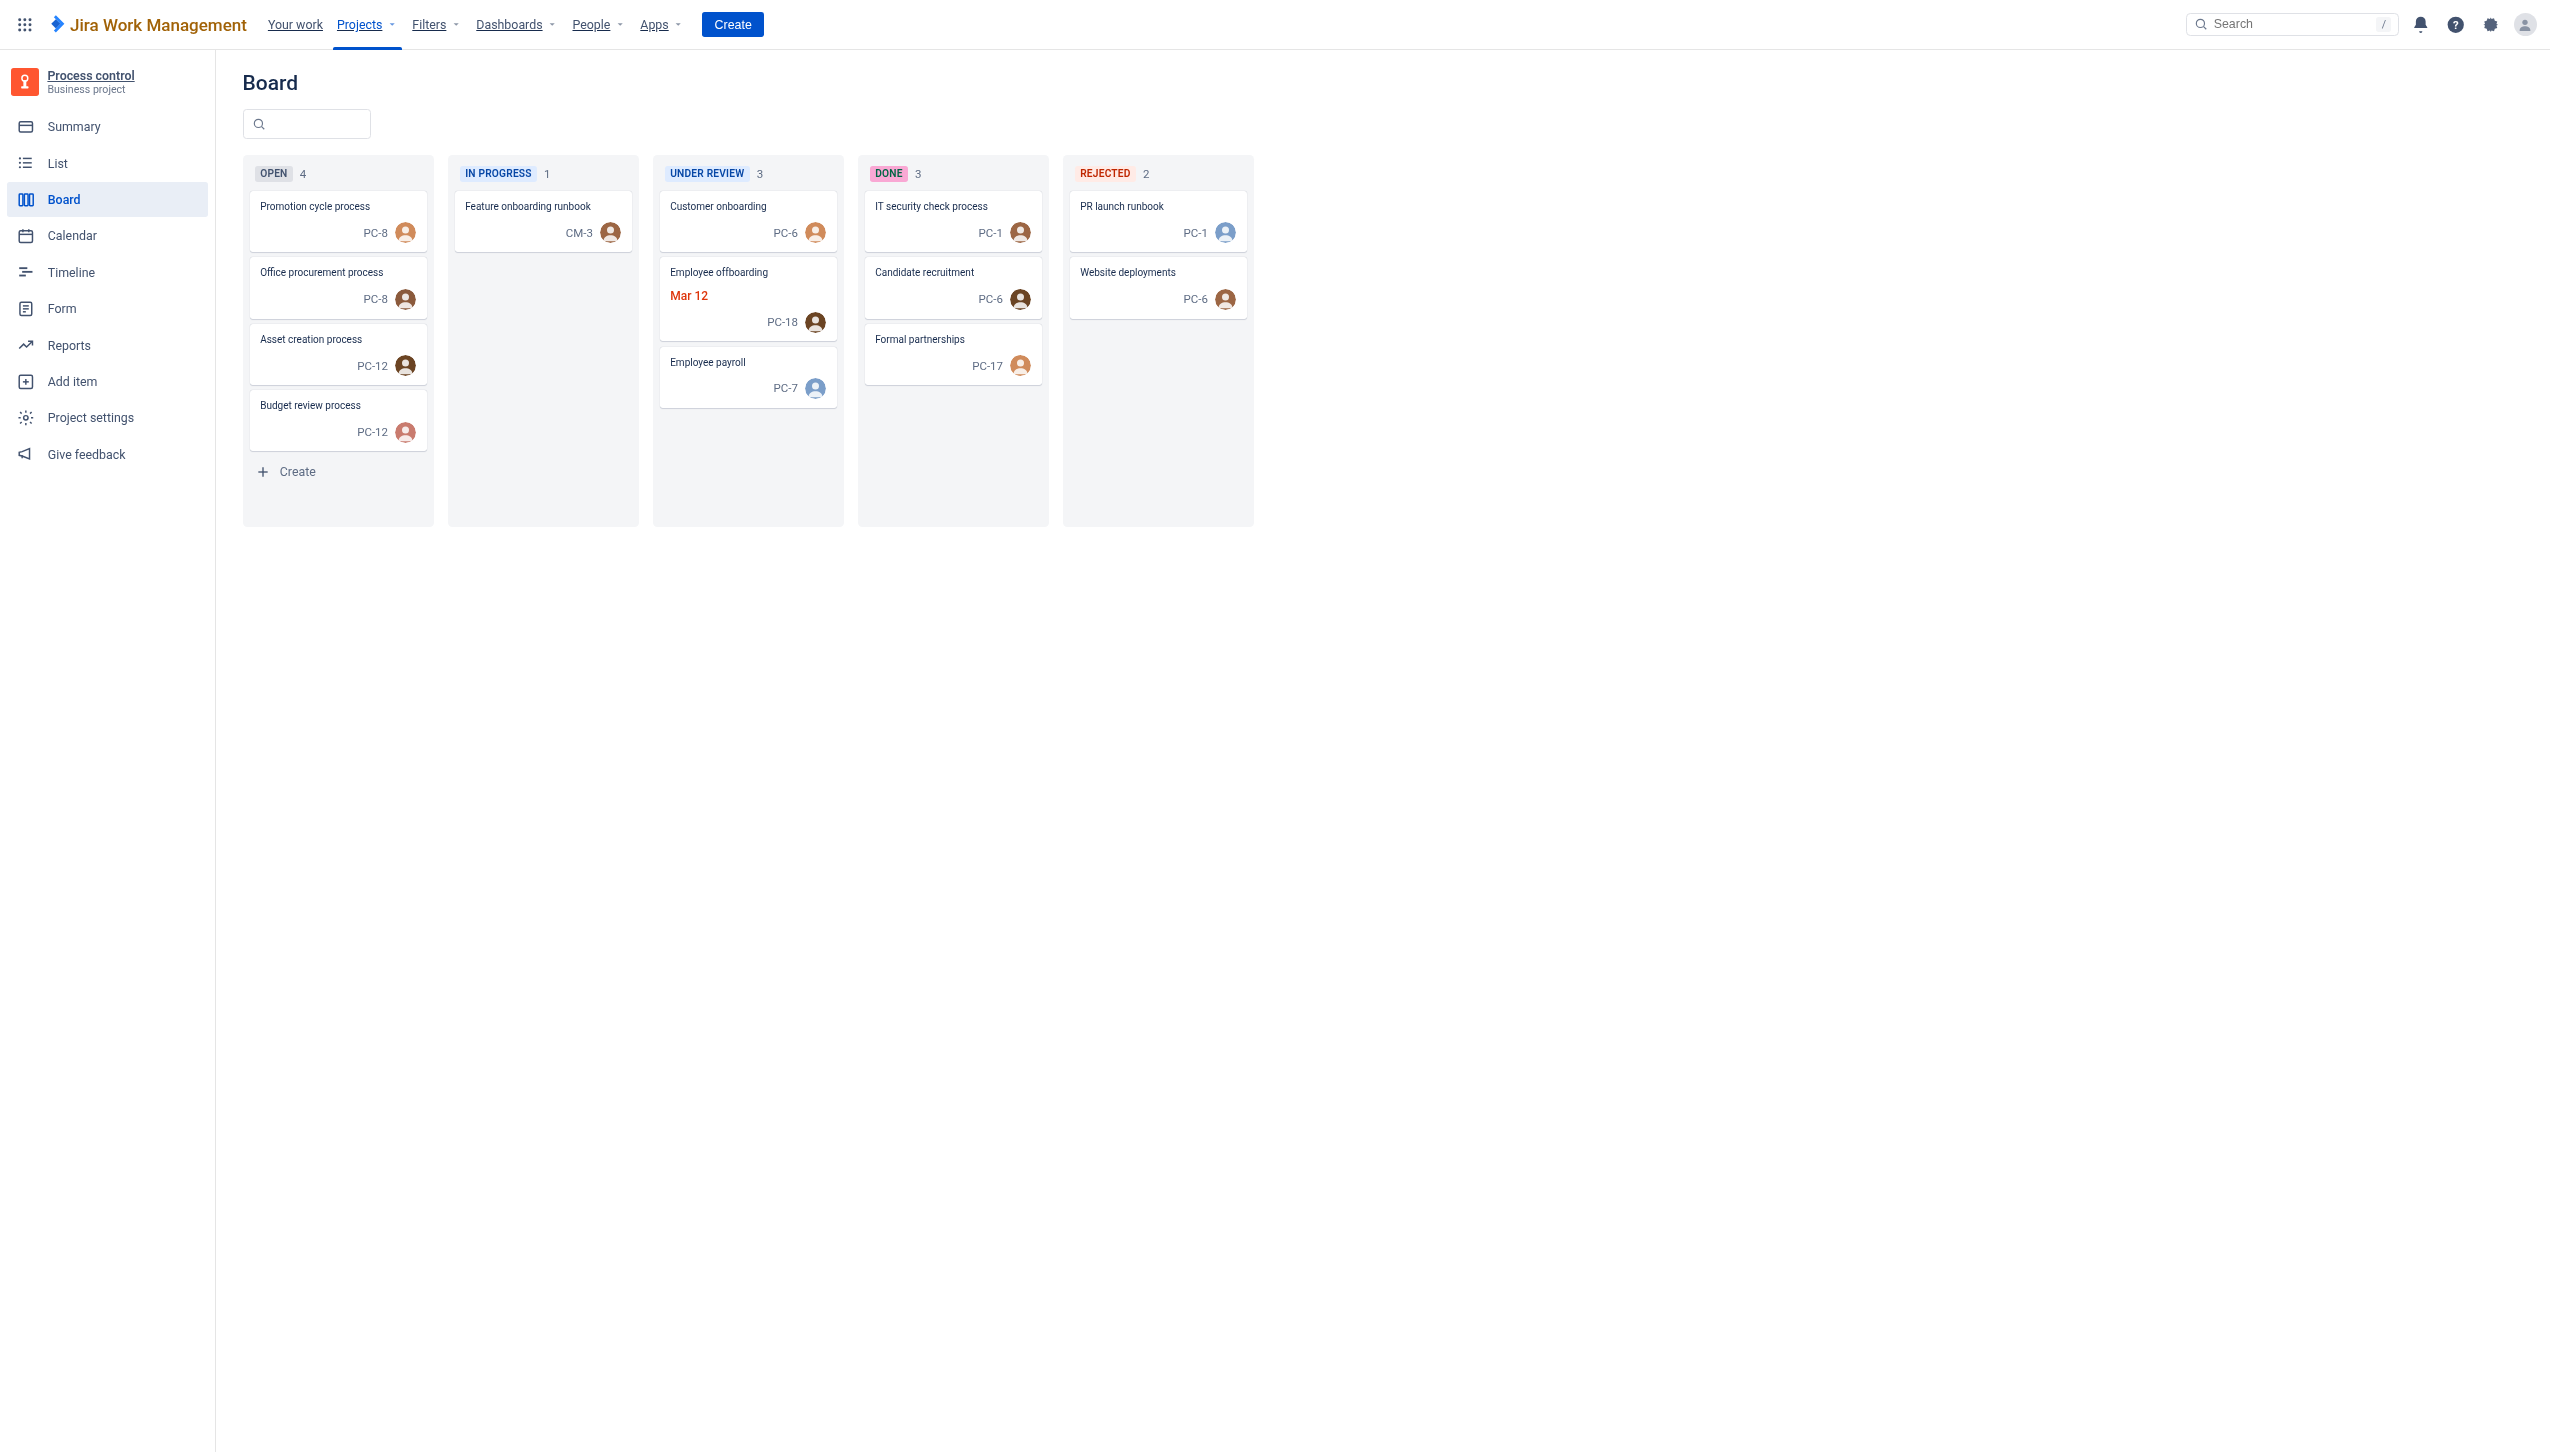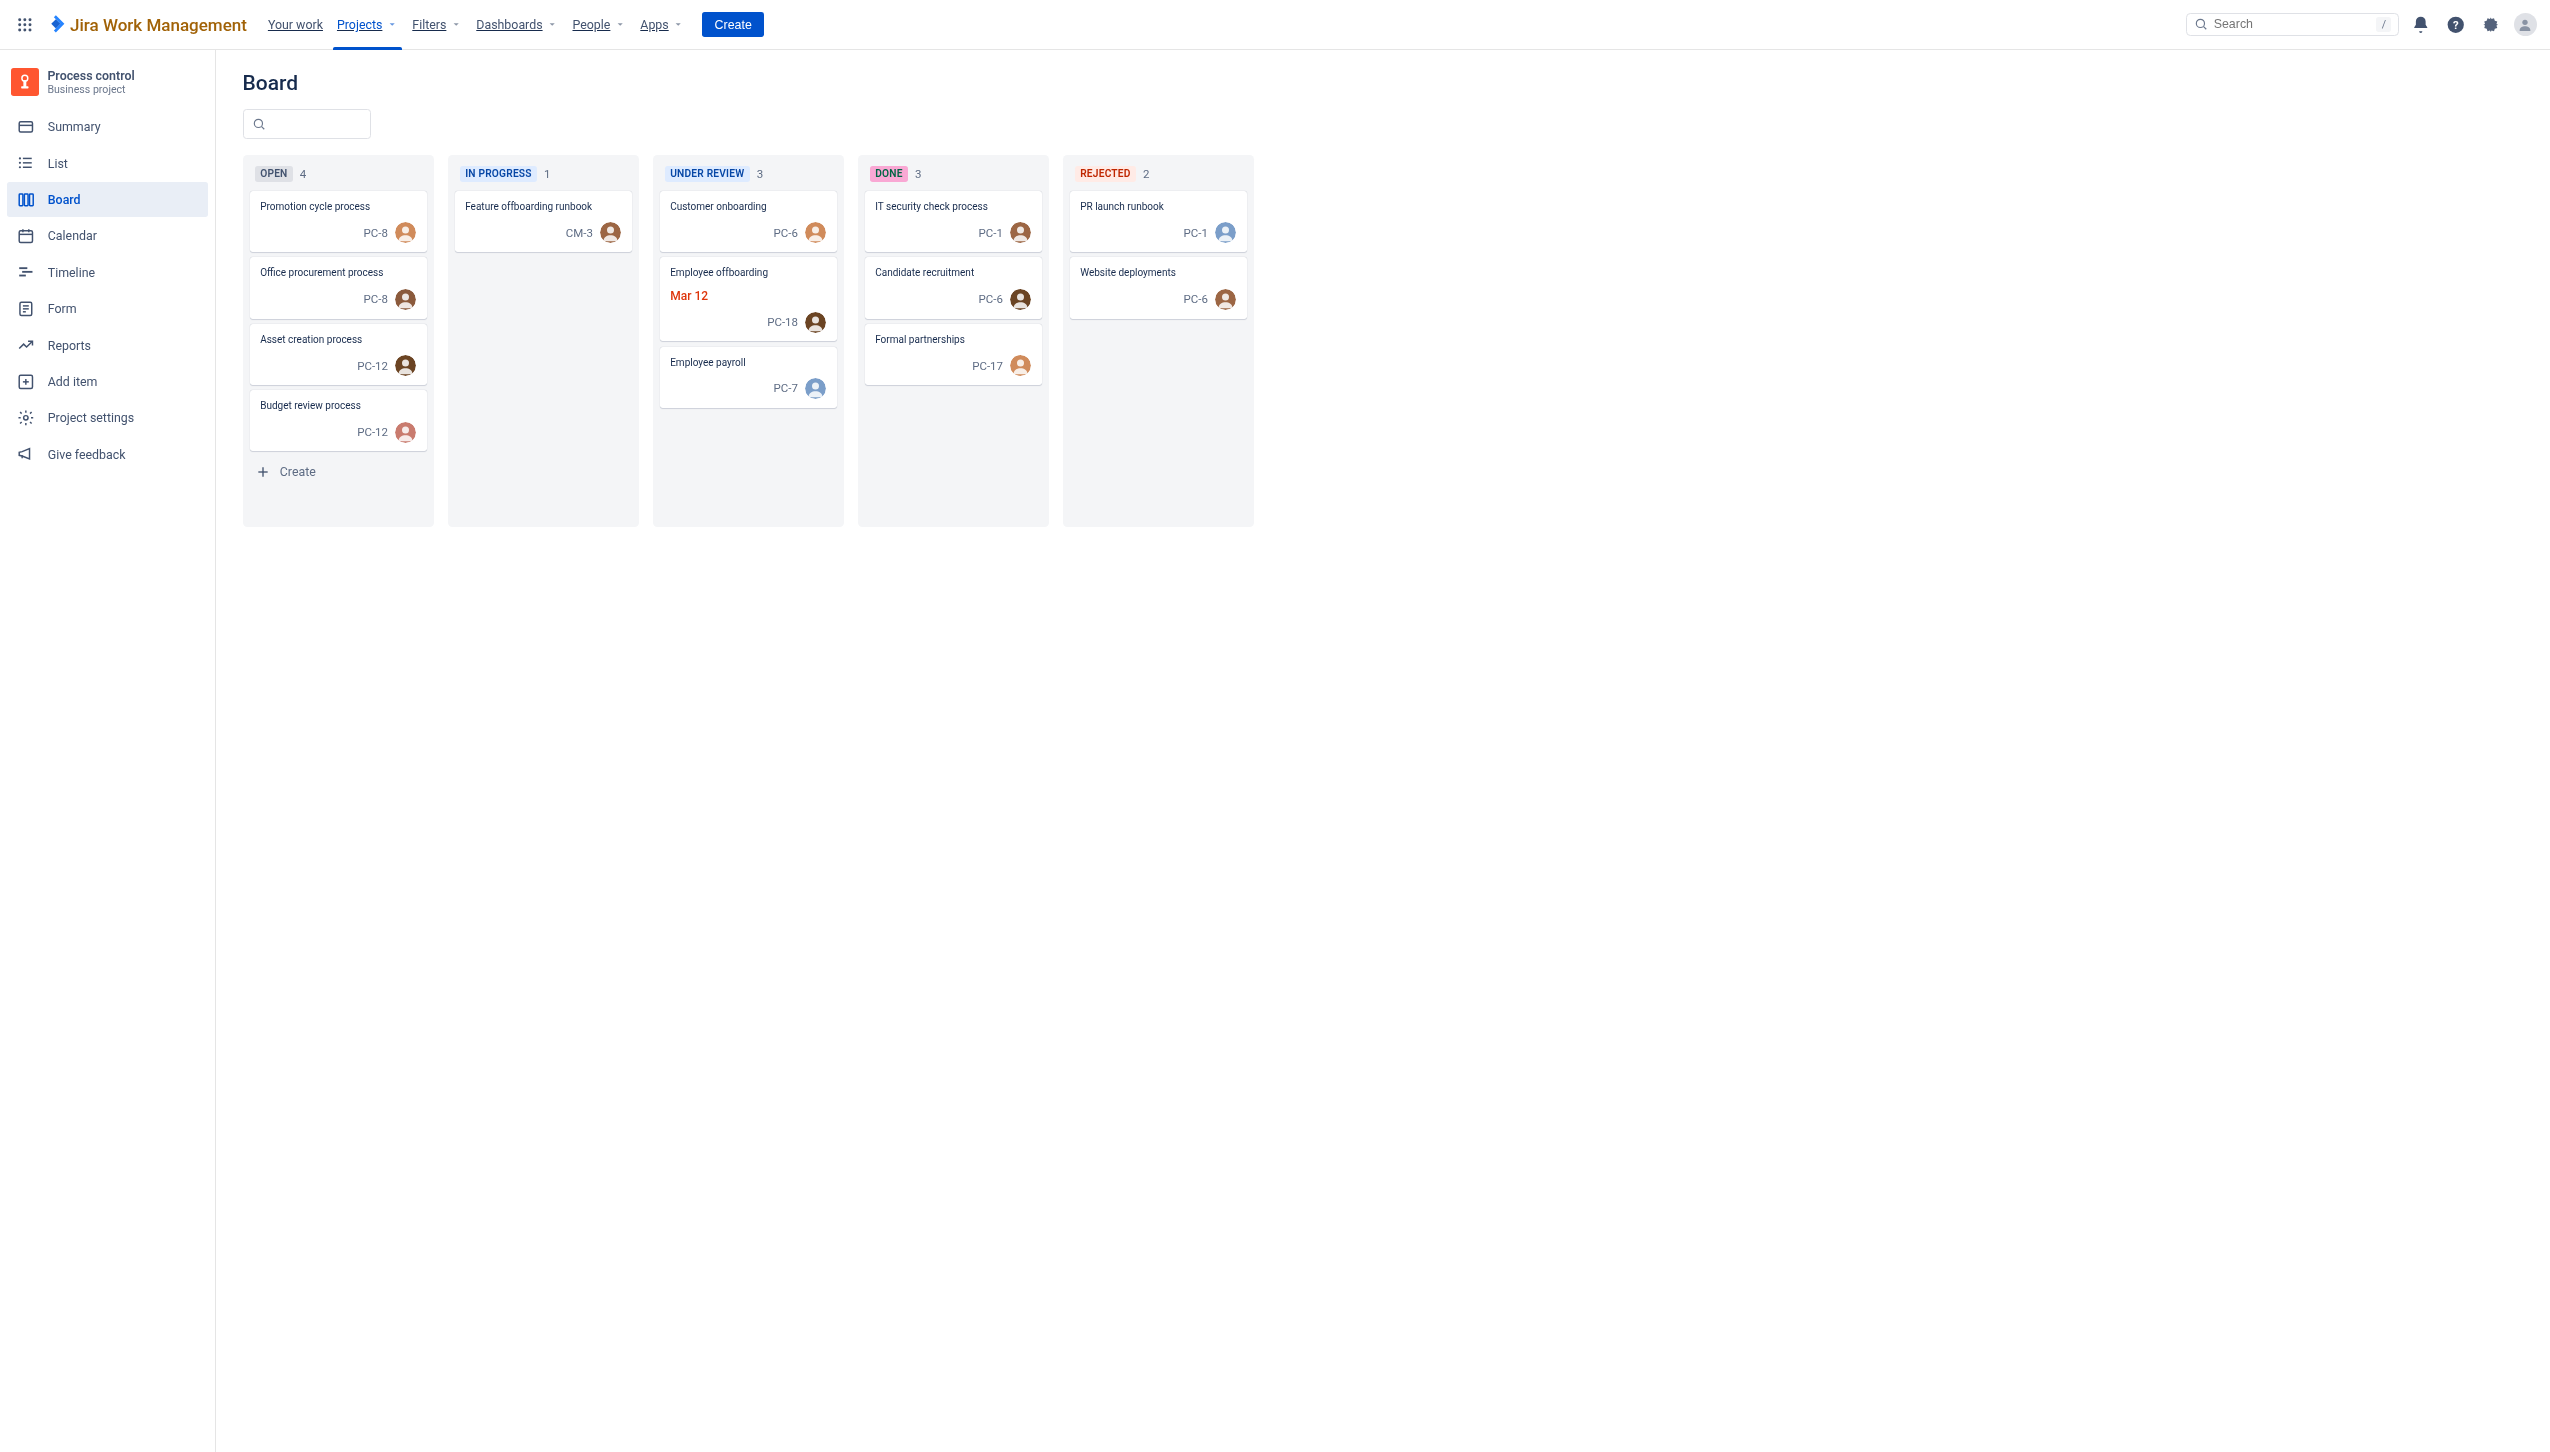--- a/index.html
+++ b/index.html
@@ -21,21 +21,21 @@
 .search input { border: none; outline: none; flex: 1; margin-left: 5.3px; font-size: 12.4px; color: #6B778C; background: transparent; }
 .kbd { background: #f4f5f7; border-radius: 2.7px; padding: 0.9px 5.3px; font-size: 10.6px; color: #6B778C; }
 .icon-btn { width: 28px; height: 28px; display: flex; align-items: center; justify-content: center; cursor: pointer; border-radius: 50%; color: #42526E; }
 .avatar-placeholder { width: 23px; height: 23px; border-radius: 50%; background: #DFE1E6; display:flex; align-items:center; justify-content:center; }
 
 
 .content { display: flex; height: calc(100vh - 50px); }
 .sidebar { width: 216px; border-right: 0.9px solid #e5e5e5; padding: 17.7px 7px; flex-shrink: 0; }
 .project-header { display: flex; align-items: center; padding: 0 7px 12.4px 3.5px; }
 .project-icon { width: 28px; height: 28px; background: #FF5630; border-radius: 2.7px; display: flex; align-items: center; justify-content: center; margin-right: 8.9px; }
-.project-name { font-size: 12.4px; font-weight: 600; color: #42526E; }
+.project-name { font-size: 12.4px; font-weight: 600; color: #42526E; text-decoration: underline; }
 .project-type { font-size: 10.6px; color: #6B778C; }
 .sidebar-item { display: flex; align-items: center; padding: 8px 8.9px; border-radius: 2.7px; cursor: pointer; color: #42526E; margin: 0.9px 0; }
 .sidebar-item.active { background: #e9eef6; color: #0052CC; font-weight: 500; }
 .sidebar-item .s-icon { width: 19.5px; height: 19.5px; margin-right: 12.4px; display: flex; align-items: center; justify-content: center; }
 
 
 .main { flex: 1; padding: 21px 26.6px; overflow-x: auto; }
 .page-title { font-size: 21px; font-weight: 500; margin-bottom: 14px; }
 .board-search { border: 1.8px solid #dfe1e6; border-radius: 3.5px; width: 128px; height: 30px; display: flex; align-items: center; padding: 0 8.9px; margin-bottom: 16px; }
 
@@ -340,21 +340,21 @@
             </svg>
       <span>Create</span>
     </div>
         </div>
         <div class="column">
           <div class="col-header">
     <span class="col-title" style="background:#DEEBFF;color:#0747A6">IN PROGRESS</span>
     <span class="col-count">1</span>
   </div>
           <div class="card">
-      <div class="card-title">Feature offboarding runbook</div>
+      <div class="card-title">Feature onboarding runbook</div>
 
       <div class="card-footer">
         <span class="card-key">CM-3</span>
         <svg class="card-avatar" viewBox="0 0 24 24">
                 <circle cx="12" cy="12" r="12" fill="#9c6644"></circle>
                 <circle cx="12" cy="9" r="4" fill="#fff" opacity="0.85"></circle>
                 <path d="M4 22c0-5 4-7 8-7s8 2 8 7" fill="#fff" opacity="0.85"></path>
               </svg>
       </div>
     </div>

